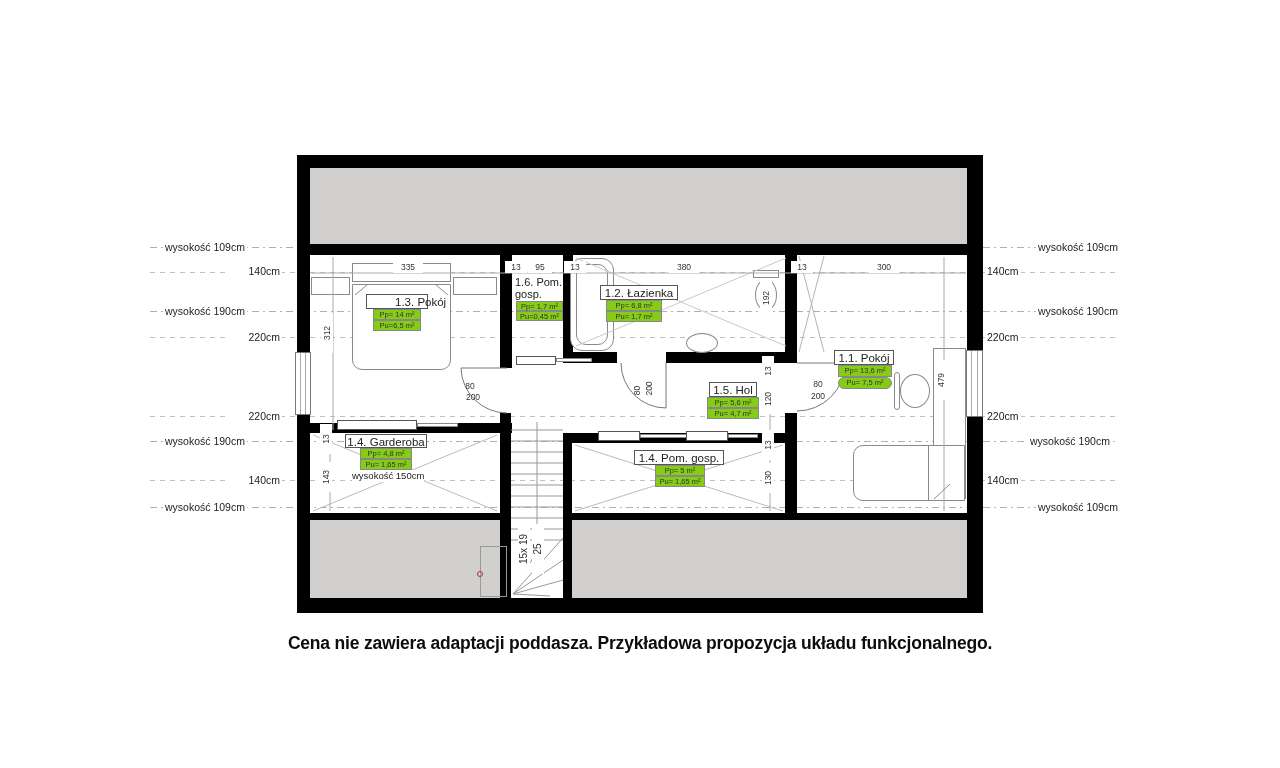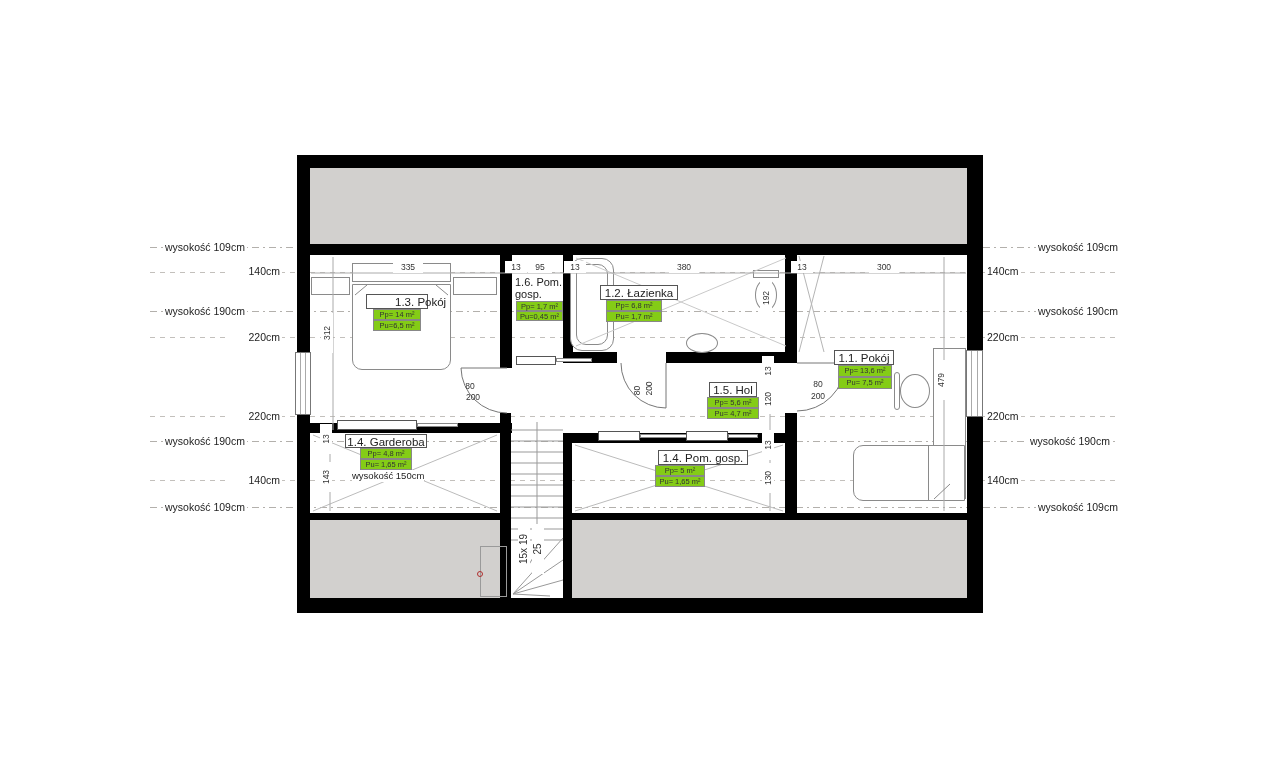--- a/index.html
+++ b/index.html
@@ -176,28 +176,28 @@
   <div class="rtitle" style="left:600px;top:285px;width:78px;height:15px;">1.2. Łazienka</div>
   <div class="rrow" style="left:606px;top:300px;width:56px;height:11px;">Pp= 6,8 m²</div>
   <div class="rrow" style="left:606px;top:311px;width:56px;height:11px;">Pu= 1,7 m²</div>
 
   <div class="rtitle" style="left:709px;top:382px;width:48px;height:15px;">1.5. Hol</div>
   <div class="rrow" style="left:707px;top:397px;width:52px;height:11px;">Pp= 5,6 m²</div>
   <div class="rrow" style="left:707px;top:408px;width:52px;height:11px;">Pu= 4,7 m²</div>
 
   <div class="rtitle" style="left:834px;top:350px;width:60px;height:15px;">1.1. Pokój</div>
   <div class="rrow" style="left:838px;top:365px;width:54px;height:12px;">Pp= 13,6 m²</div>
-  <div class="rrow" style="left:838px;top:377px;width:54px;height:12px;">Pu= 7,5 m²</div>
+  <div class="rrow" style="left:838px;top:377px;width:54px;height:12px;border-radius:6px;">Pu= 7,5 m²</div>
 
   <div class="rtitle" style="left:345px;top:434px;width:82px;height:14px;">1.4. Garderoba</div>
   <div class="rrow" style="left:360px;top:448px;width:52px;height:11px;">Pp= 4,8 m²</div>
   <div class="rrow" style="left:360px;top:459px;width:52px;height:11px;">Pu= 1,65 m²</div>
   <div class="note" style="left:352px;top:470px;">wysokość 150cm</div>
 
-  <div class="rtitle" style="left:634px;top:450px;width:90px;height:15px;margin-left:24px;">1.4. Pom. gosp.</div>
+  <div class="rtitle" style="left:634px;top:450px;width:90px;height:15px;">1.4. Pom. gosp.</div>
   <div class="rrow" style="left:655px;top:465px;width:50px;height:11px;">Pp= 5 m²</div>
   <div class="rrow" style="left:655px;top:476px;width:50px;height:11px;">Pu= 1,65 m²</div>
 
   <div class="dim" style="left:393px;top:261px;width:30px;">335</div>
   <div class="dim" style="left:505px;top:261px;width:22px;">13</div>
   <div class="dim" style="left:528px;top:261px;width:24px;">95</div>
   <div class="dim" style="left:564px;top:261px;width:22px;">13</div>
   <div class="dim" style="left:669px;top:261px;width:30px;text-align:center;">380</div>
   <div class="dim" style="left:791px;top:261px;width:22px;">13</div>
   <div class="dim" style="left:869px;top:261px;width:30px;">300</div>
@@ -232,13 +232,14 @@
 
   <div class="sidelabel" style="left:1036px;top:241px;">wysokość 109cm</div>
   <div class="sidelabel" style="left:985px;top:265px;">140cm</div>
   <div class="sidelabel" style="left:1036px;top:305px;">wysokość 190cm</div>
   <div class="sidelabel" style="left:985px;top:331px;">220cm</div>
   <div class="sidelabel" style="left:985px;top:410px;">220cm</div>
   <div class="sidelabel" style="left:1028px;top:435px;">wysokość 190cm</div>
   <div class="sidelabel" style="left:985px;top:474px;">140cm</div>
   <div class="sidelabel" style="left:1036px;top:501px;">wysokość 109cm</div>
 
+  <div class="caption">Cena nie zawiera adaptacji poddasza. Przykładowa propozycja układu funkcjonalnego.</div>
 </div>
 
 </body></html>

